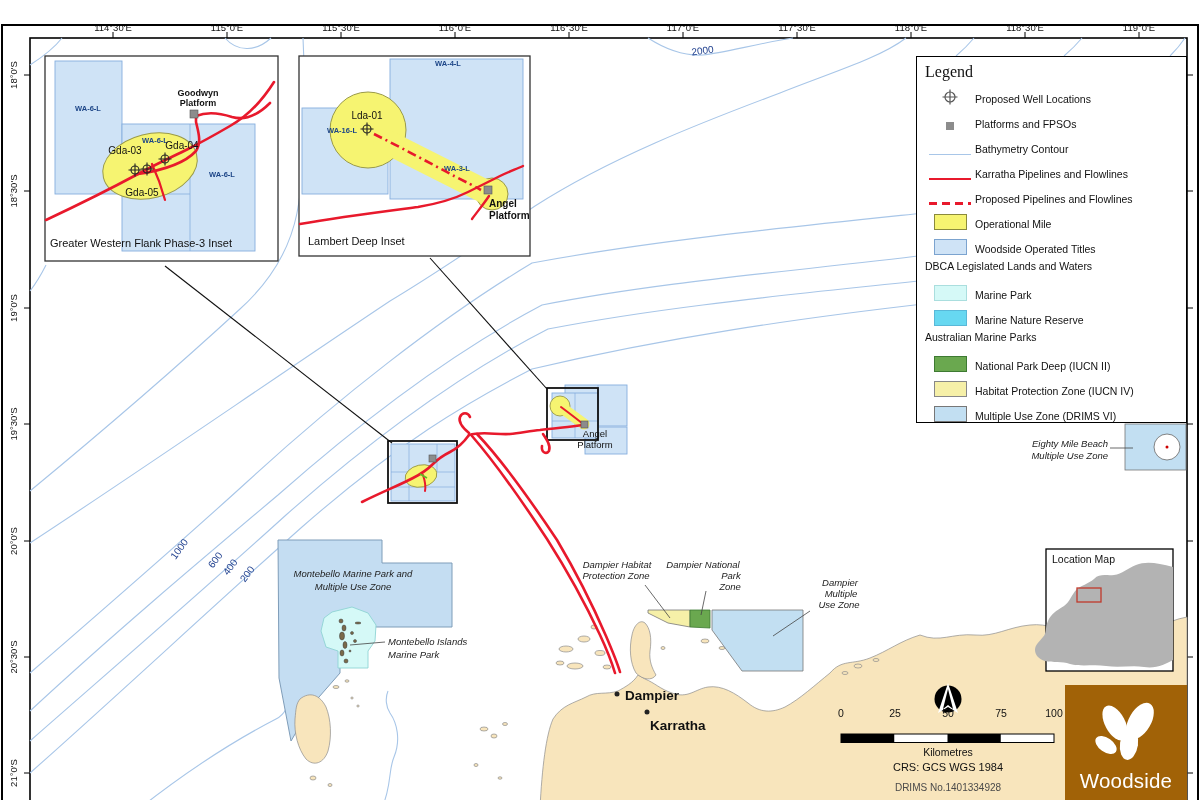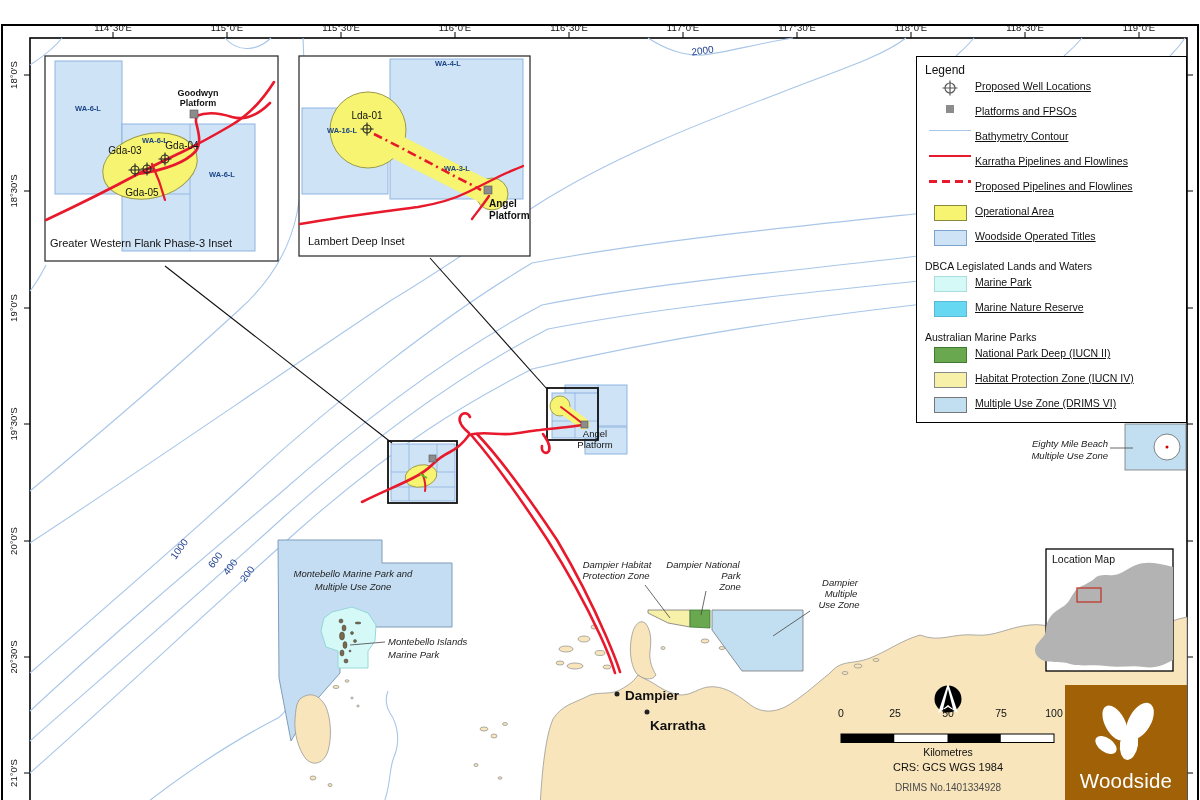--- a/index.html
+++ b/index.html
@@ -16,22 +16,22 @@
   .t-cap{font-size:11px;}
   .t-zone{font-size:9.5px;font-style:italic;fill:#222;}
   .t-town{font-size:13.5px;font-weight:bold;}
   .t-sc{font-size:10.5px;}
   .t-sc2{font-size:11px;}
   .t-drims{font-size:10px;fill:#4a4a4a;}
   .t-loc{font-size:10.5px;}
   
   #legend{position:absolute;left:916px;top:33px;width:271px;height:367px;background:#fff;
           border:1.4px solid #000;box-sizing:border-box;padding:6px 6px 2px 8px;font-size:10.5px;color:#111;}
-  .lg-title{height:17px;font-size:12px;}
-  .lg-row{display:flex;align-items:flex-start;height:25px;text-decoration:underline;}
+  .lg-title{height:17px;font-size:16px;font-family:Liberation Serif, serif;}
+  .lg-row{display:flex;align-items:flex-end;height:25px;}
   .lg-head{display:flex;align-items:center;height:21px;font-size:10.5px;}
   .lg-sym{width:50px;display:flex;justify-content:center;align-items:center;flex:none;}
   .lg-lab{flex:1;}
   .sw{width:33px;height:16px;border:1px solid #666;box-sizing:border-box;}
   .sw-yellow{background:#f6f471;border-color:#8a8a3c;}
   .sw-blue{background:#cfe3f6;border-color:#7ba3cf;}
   .sw-cyanpale{background:#d5f9f7;border-color:#aadede;}
   .sw-cyan{background:#67d8f1;border-color:#59b8d8;}
   .sw-green{background:#6aa84f;border-color:#3e7a32;}
   .sw-paleyellow{background:#f6f0a8;border-color:#888;}
@@ -348,21 +348,21 @@
   <div class="lg-row">
     <span class="lg-sym">
           <span class="ln ln-reddash"></span>
         </span>
     <span class="lg-lab">Proposed Pipelines and Flowlines</span>
   </div>
   <div class="lg-row">
     <span class="lg-sym">
           <span class="sw sw-yellow"></span>
         </span>
-    <span class="lg-lab">Operational Area</span>
+    <span class="lg-lab">Operational Mile</span>
   </div>
   <div class="lg-row">
     <span class="lg-sym">
           <span class="sw sw-blue"></span>
         </span>
     <span class="lg-lab">Woodside Operated Titles</span>
   </div>
   <div class="lg-head">DBCA Legislated Lands and Waters</div>
   <div class="lg-row">
     <span class="lg-sym">

